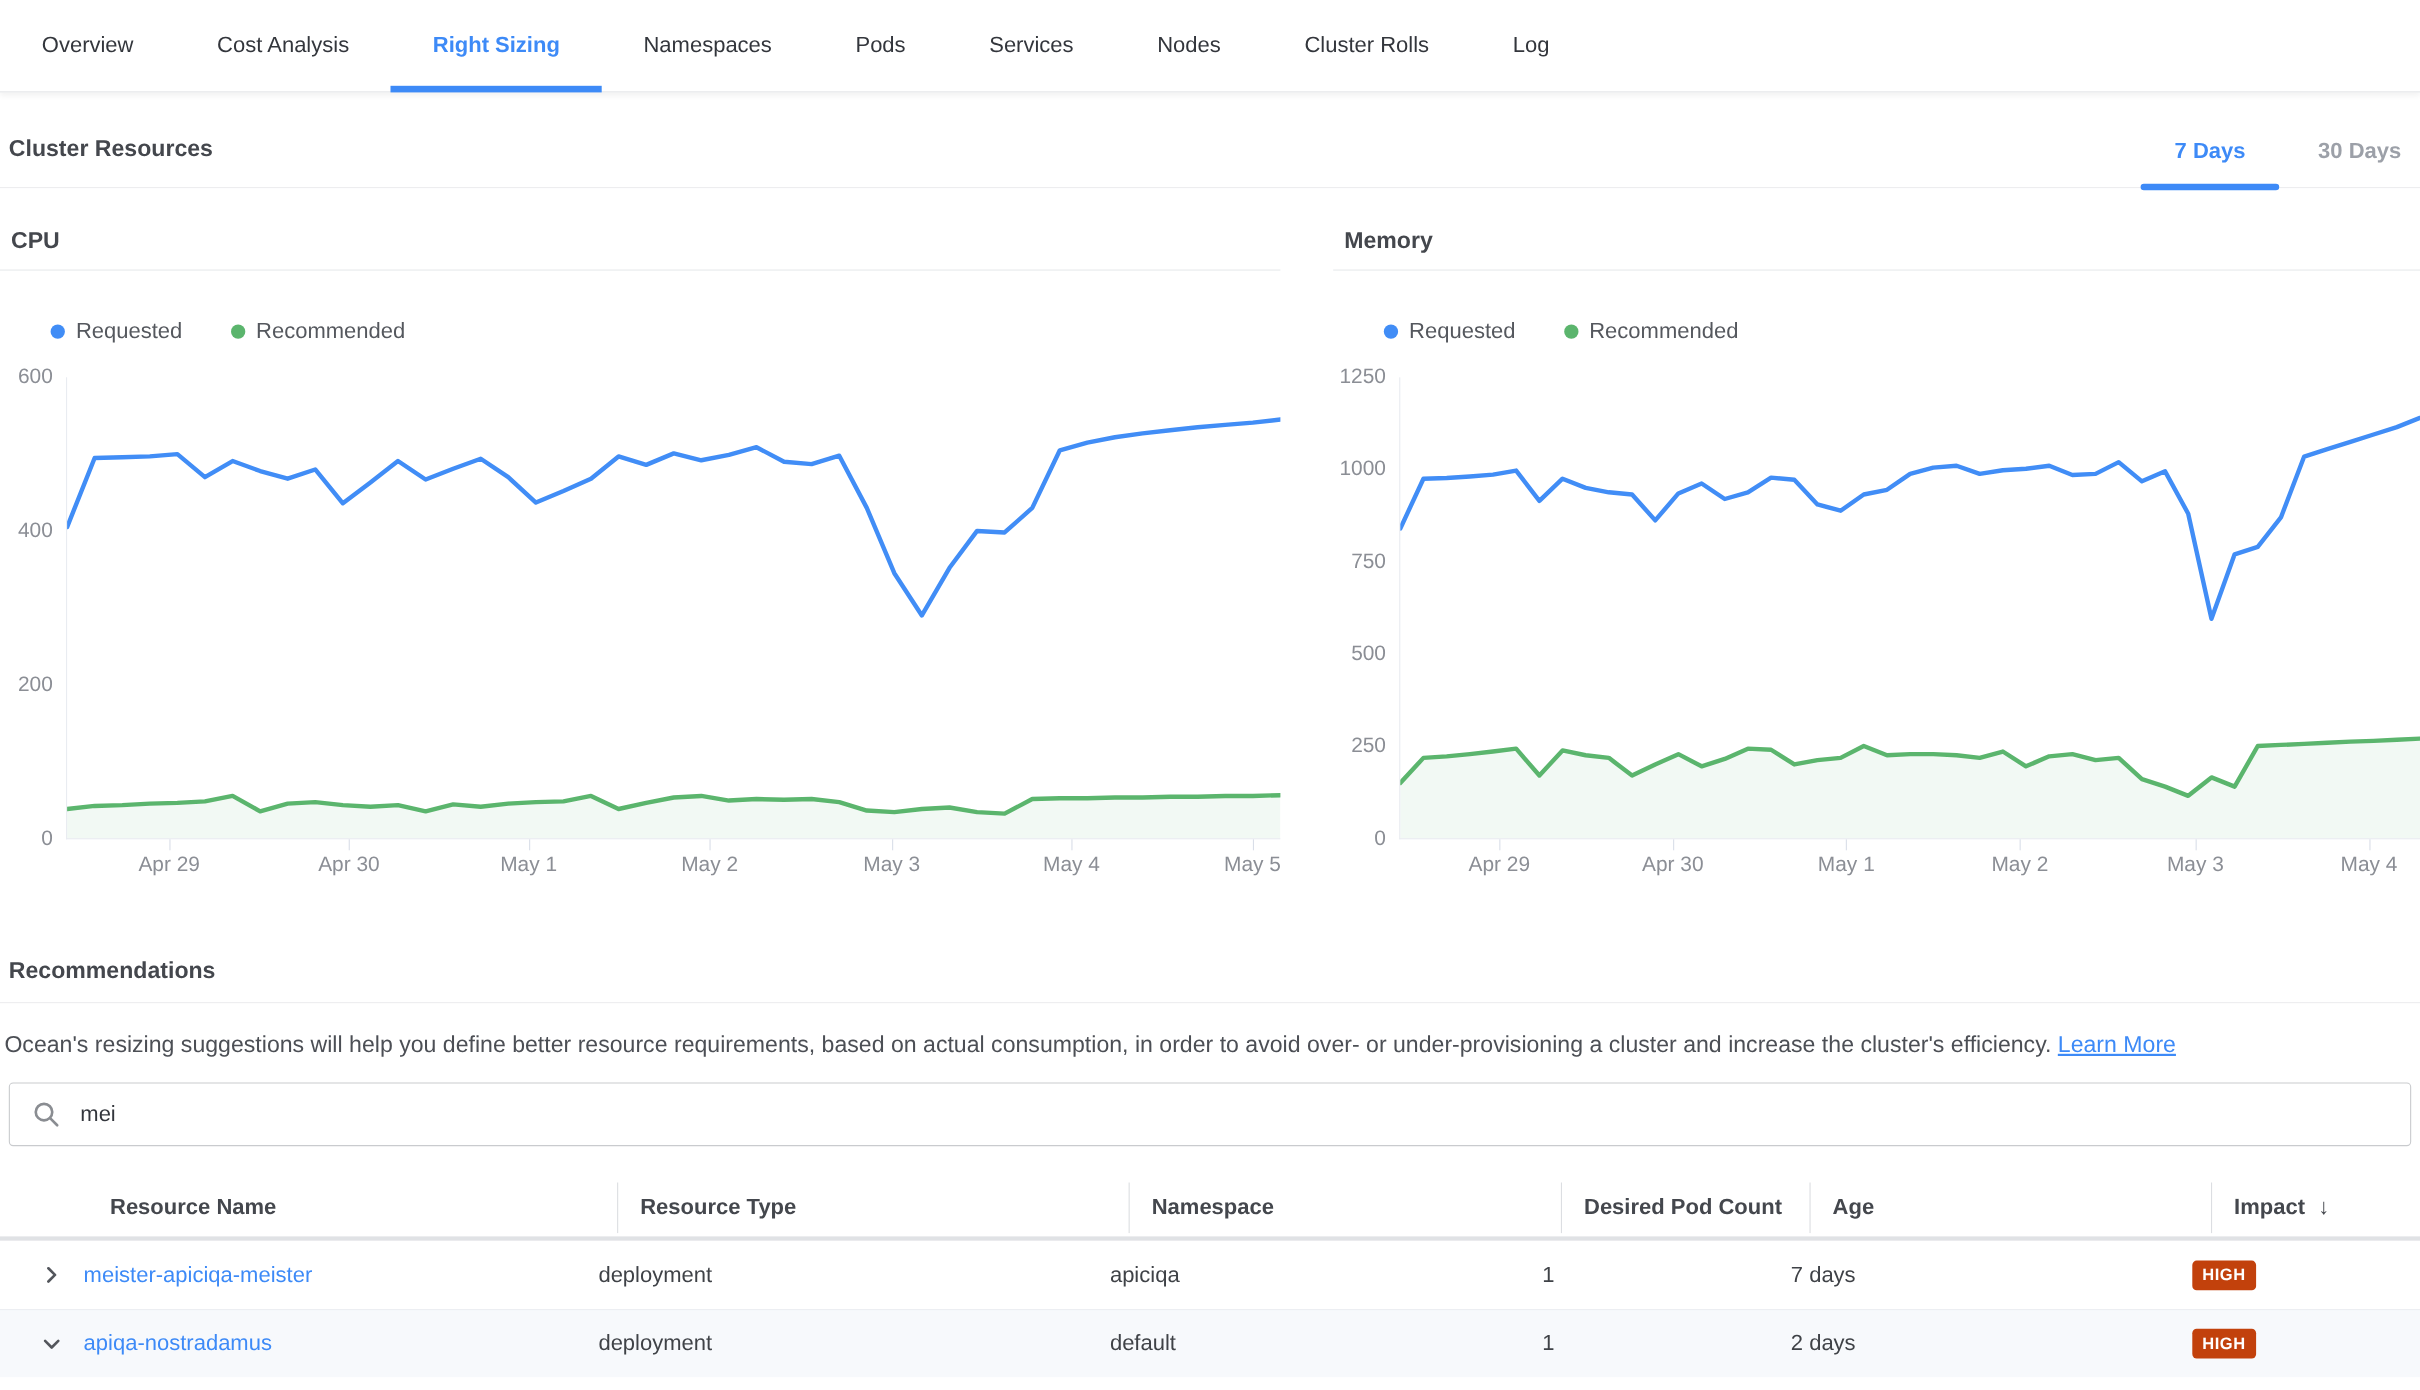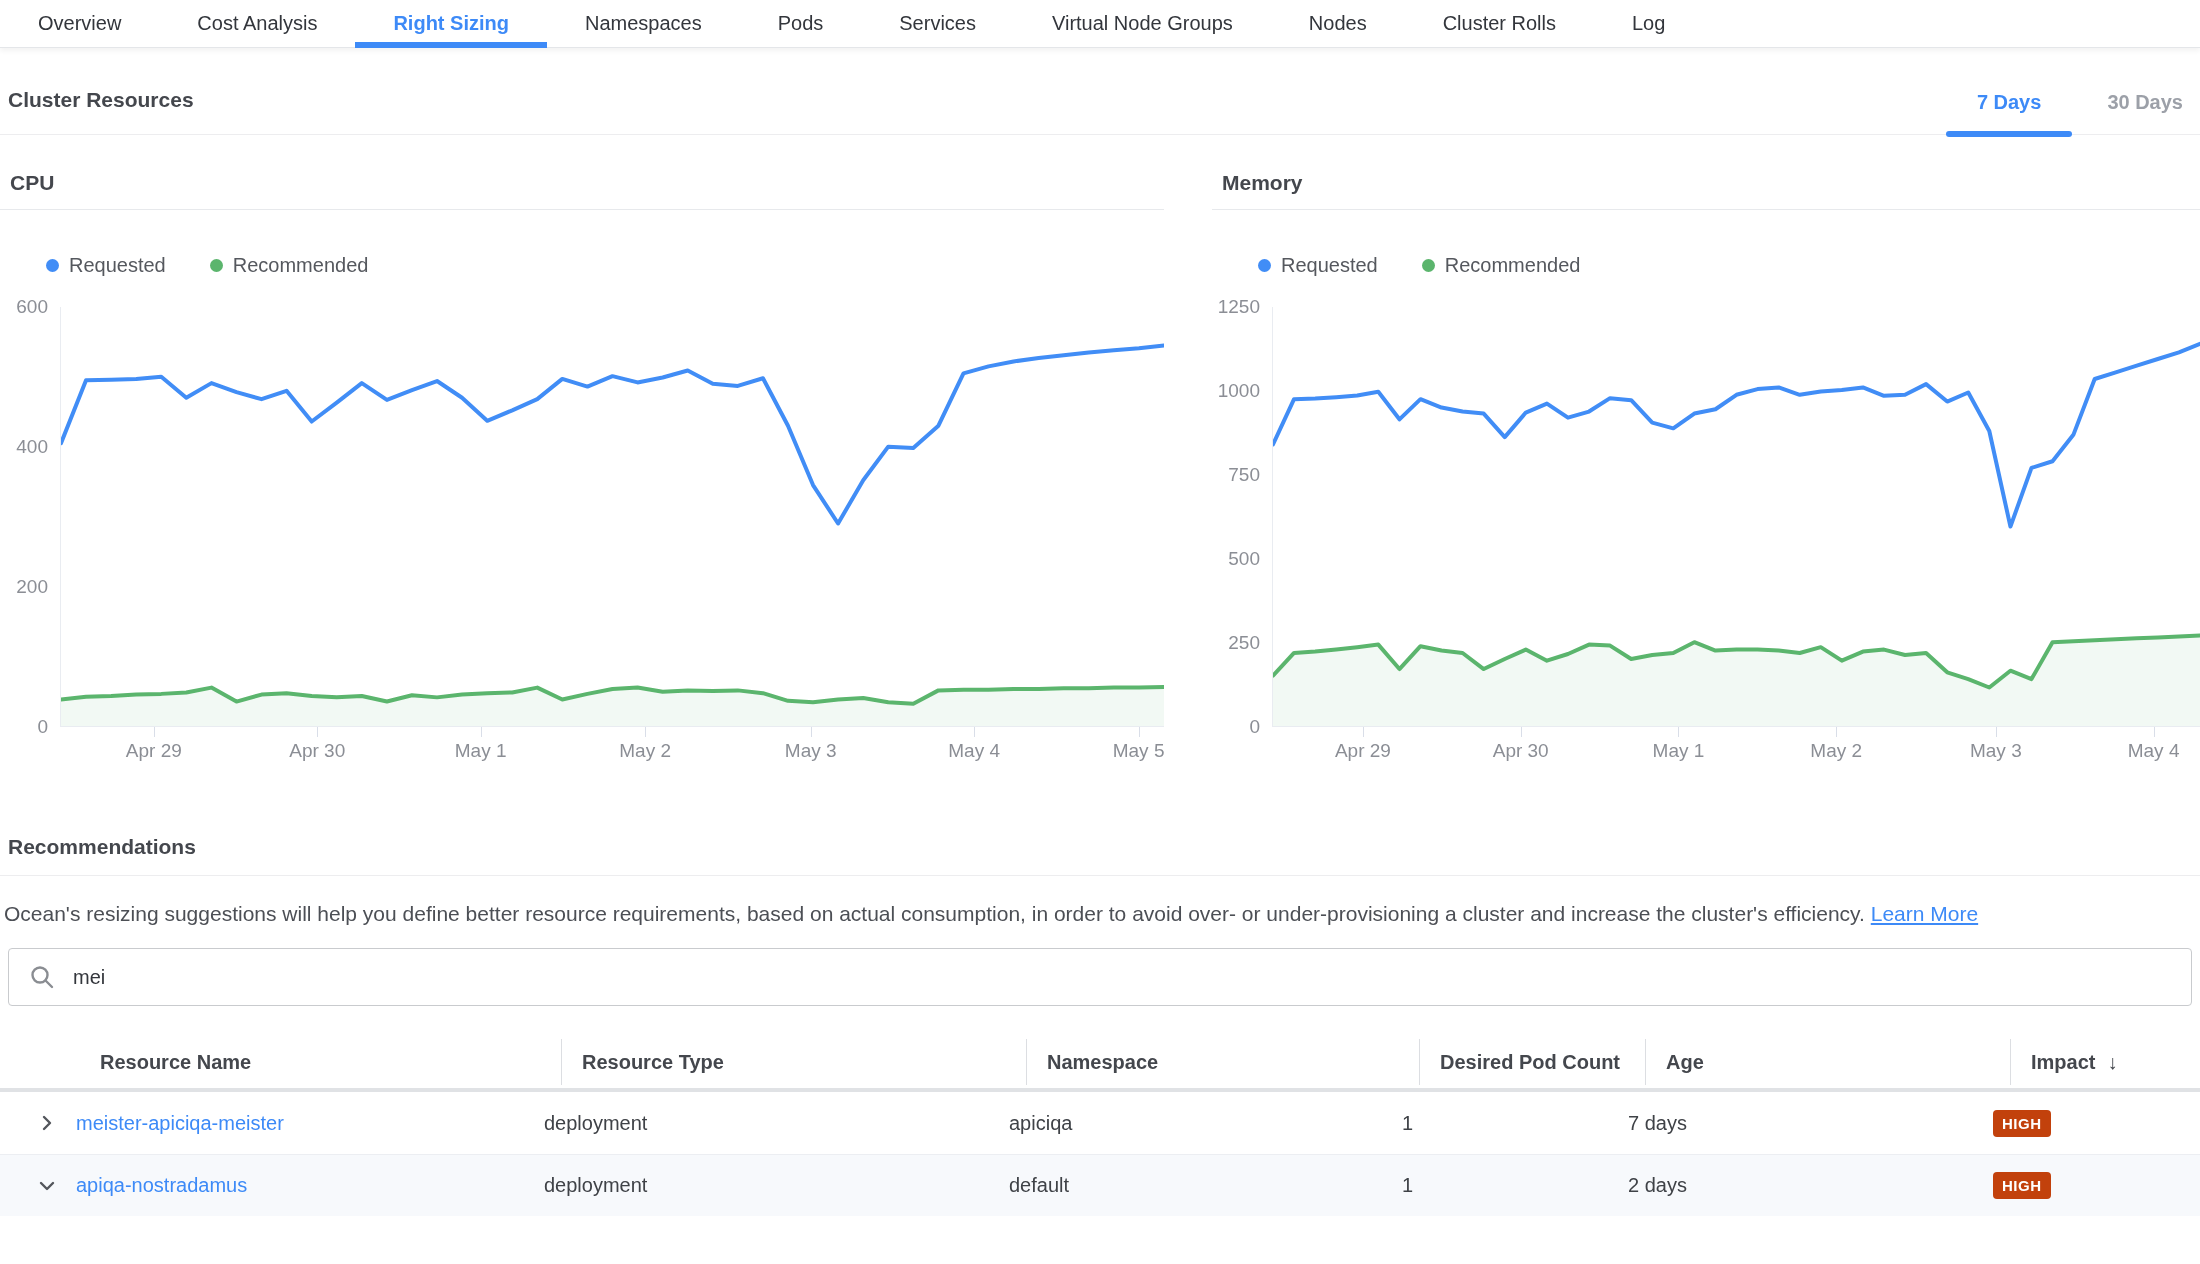--- a/index.html
+++ b/index.html
@@ -1,20 +1,20 @@
 <!DOCTYPE html>
 <html><head>
 <meta charset="utf-8">
 <style>
   * { margin:0; padding:0; box-sizing:border-box; }
   html,body { width:2200px; height:1264px; overflow:hidden; background:#fff;
     font-family:"Liberation Sans","DejaVu Sans",sans-serif; color:#3b3e44; }
 
   
-  .tabbar { position:relative; height:48px; display:flex; align-items:stretch;
+  .tabbar { position:relative; height:84px; display:flex; align-items:stretch;
     border-bottom:1px solid #e4e6e9; box-shadow:0 3px 5px rgba(0,0,0,0.05); background:#fff; }
   .tab { position:relative; display:flex; align-items:center; padding:0 38px;
     font-size:20px; color:#33363c; cursor:pointer; white-space:nowrap; }
   .tab.active { color:#3d8af7; font-weight:bold; }
   .tab.active::after { content:""; position:absolute; left:0; right:0; bottom:-1px;
     height:6px; background:#3d8af7; }
 
   
   .section-header { display:flex; justify-content:space-between; align-items:flex-end;
     padding:40px 17px 0 8px; border-bottom:1px solid #ededef; }
@@ -82,21 +82,20 @@
 </head>
 <body>
 
 <nav class="tabbar">
     <div class="tab">Overview</div>
     <div class="tab">Cost Analysis</div>
     <div class="tab active">Right Sizing</div>
     <div class="tab">Namespaces</div>
     <div class="tab">Pods</div>
     <div class="tab">Services</div>
-    <div class="tab">Virtual Node Groups</div>
     <div class="tab">Nodes</div>
     <div class="tab">Cluster Rolls</div>
     <div class="tab">Log</div>
   </nav>
 
 <div class="section-header">
   <div class="section-title">Cluster Resources</div>
   <div class="range-tabs">
       <div class="range-tab active">7 Days</div>
       <div class="range-tab">30 Days</div>

